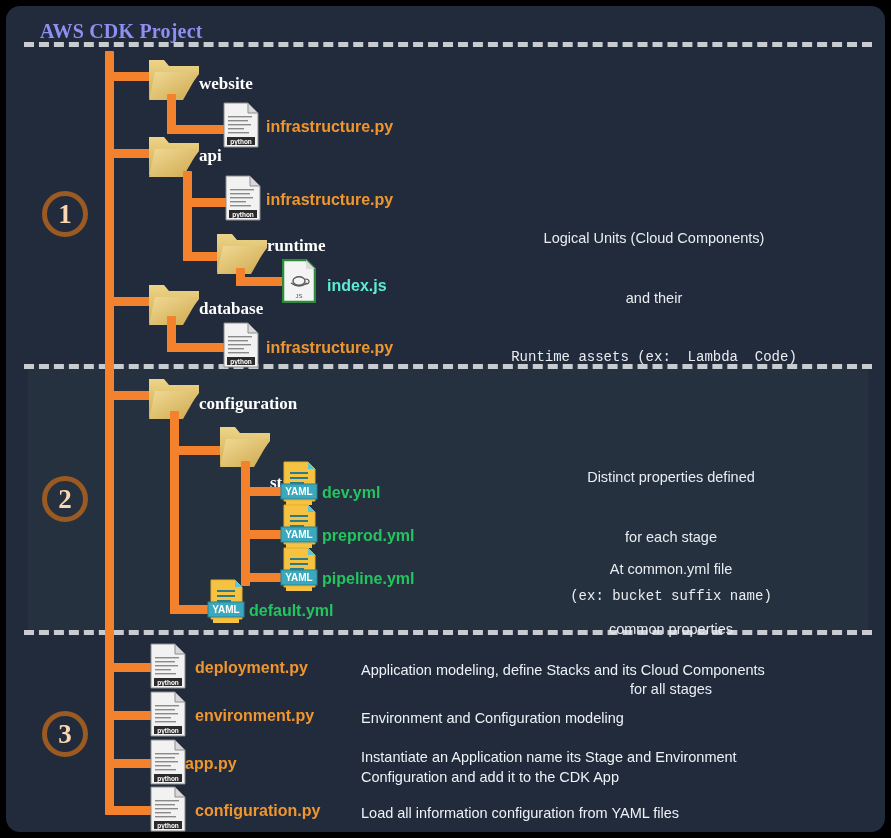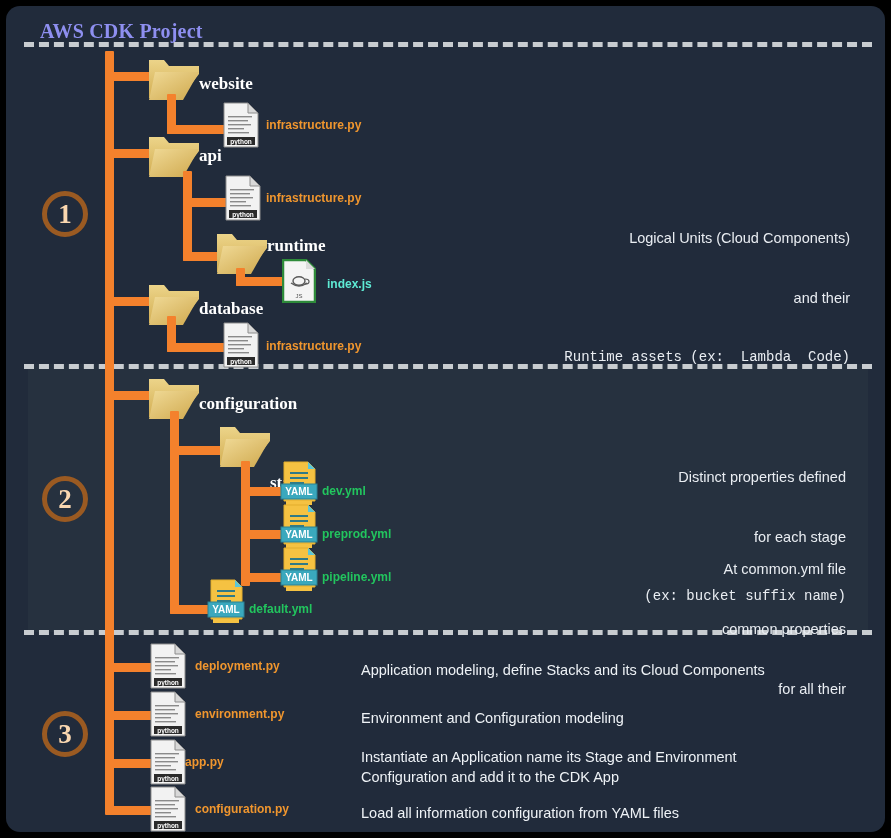--- a/index.html
+++ b/index.html
@@ -59,37 +59,37 @@
     font-weight:bold;font-size:17px;color:#ffffff;
     white-space:nowrap;
   }
 
   
   .fileicon{position:absolute;}
 
   .fname{
     position:absolute;
     font-family:"Liberation Sans",sans-serif;
-    font-weight:bold;font-size:12px;
+    font-weight:bold;font-size:16px;
     white-space:nowrap;
   }
   .fname.py{color:#f0962e;}
   .fname.js{color:#5eead4;}
   .fname.yml{color:#22c55e;}
 
   
   .note{
     position:absolute;
     color:#e9edf2;
     font-family:"Liberation Sans",sans-serif;
     font-size:14.5px;
     line-height:1.38;
     white-space:pre;
   }
-  .note.center{text-align:right;}
+  .note.center{text-align:center;}
   .note .mono{font-family:"Liberation Mono",monospace;font-size:14px;}
 
   .desc{
     position:absolute;
     color:#eef2f6;
     font-family:"Liberation Sans",sans-serif;
     font-size:14.5px;
     line-height:1.35;
     white-space:pre-line;
   }
@@ -336,21 +336,21 @@
 
   <div class="note center" style="left:490px;top:421px;width:350px;">
     <div>Distinct properties defined</div>
     <div>for each stage</div>
     <div class="mono">(ex: bucket suffix name)</div>
   </div>
 
   <div class="note center" style="left:490px;top:513px;width:350px;">
     <div>At common.yml file</div>
     <div>common properties</div>
-    <div>for all their</div>
+    <div>for all stages</div>
   </div>
 
   <div class="ln hline" style="left:99px;top:657px;width:52px;"></div>
   <div class="fileicon" style="left:144px;top:637px;">
     <svg viewBox="0 0 36 46" width="36" height="46">
       <path d="M1 1 L25 1 L35 11 L35 45 L1 45 Z" fill="#f2f2f2" stroke="#8d8d8d" stroke-width="1"></path>
       <path d="M25 1 L35 11 L25 11 Z" fill="#d8d8d8" stroke="#8d8d8d" stroke-width="1"></path>
       <g fill="#8a8a8a">
         <rect x="5" y="14" width="24" height="1.4"></rect>
             <rect x="5" y="18" width="20" height="1.4"></rect>

